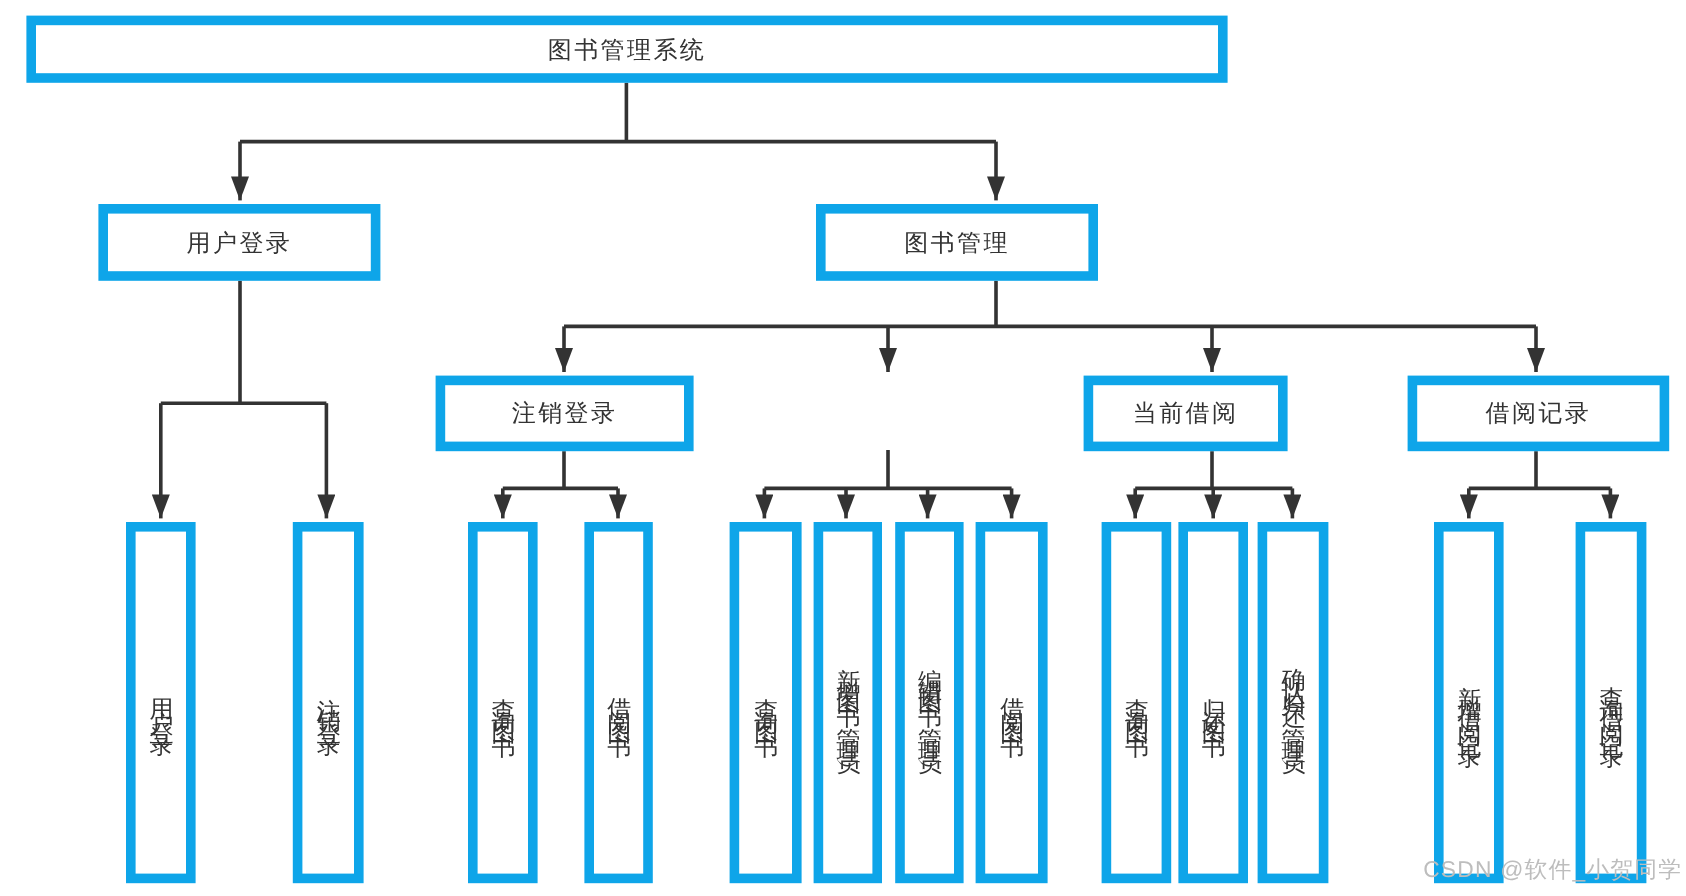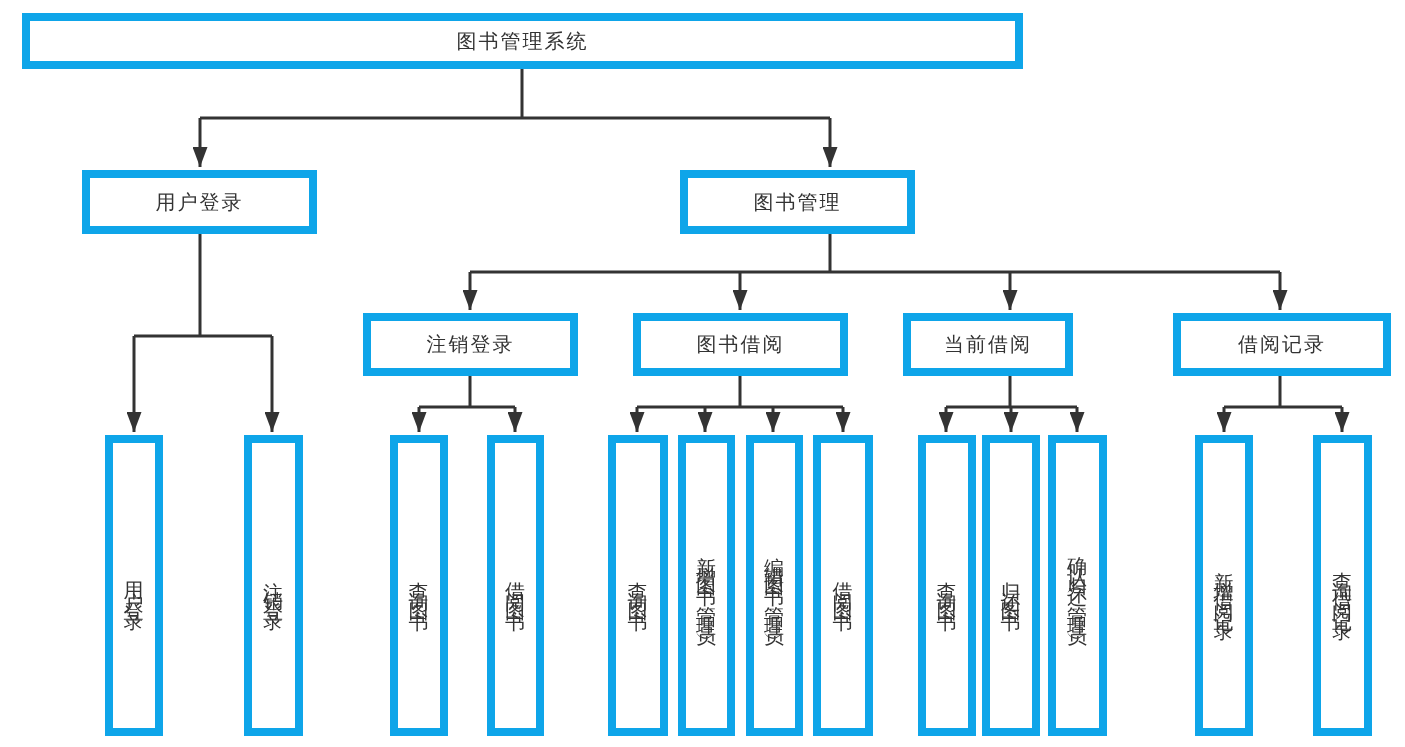--- a/index.html
+++ b/index.html
@@ -132,23 +132,20 @@
   <div class="box h lv2-a">
     <span class="lbl">用户登录</span>
   </div>
   <div class="box h lv2-b">
     <span class="lbl">图书管理</span>
   </div>
 
   <div class="box h lv3 g0">
     <span class="lbl">注销登录</span>
   </div>
-  <div class="box h lv3 g1">
-    <span class="lbl">图书借阅</span>
-  </div>
   <div class="box h lv3 g2">
     <span class="lbl">当前借阅</span>
   </div>
   <div class="box h lv3 g3">
     <span class="lbl">借阅记录</span>
   </div>
 
   <div class="box v leaf l-0a">
     <span class="lbl">用户登录</span>
   </div>
@@ -186,14 +183,15 @@
     <span class="lbl">确认归还（管理员）</span>
   </div>
 
   <div class="box v leaf l-4a">
     <span class="lbl">新增借阅记录</span>
   </div>
   <div class="box v leaf l-4b">
     <span class="lbl">查询借阅记录</span>
   </div>
 
+  <div class="watermark">CSDN @软件_小贺同学</div>
 
 </div>
 
 </body></html>

